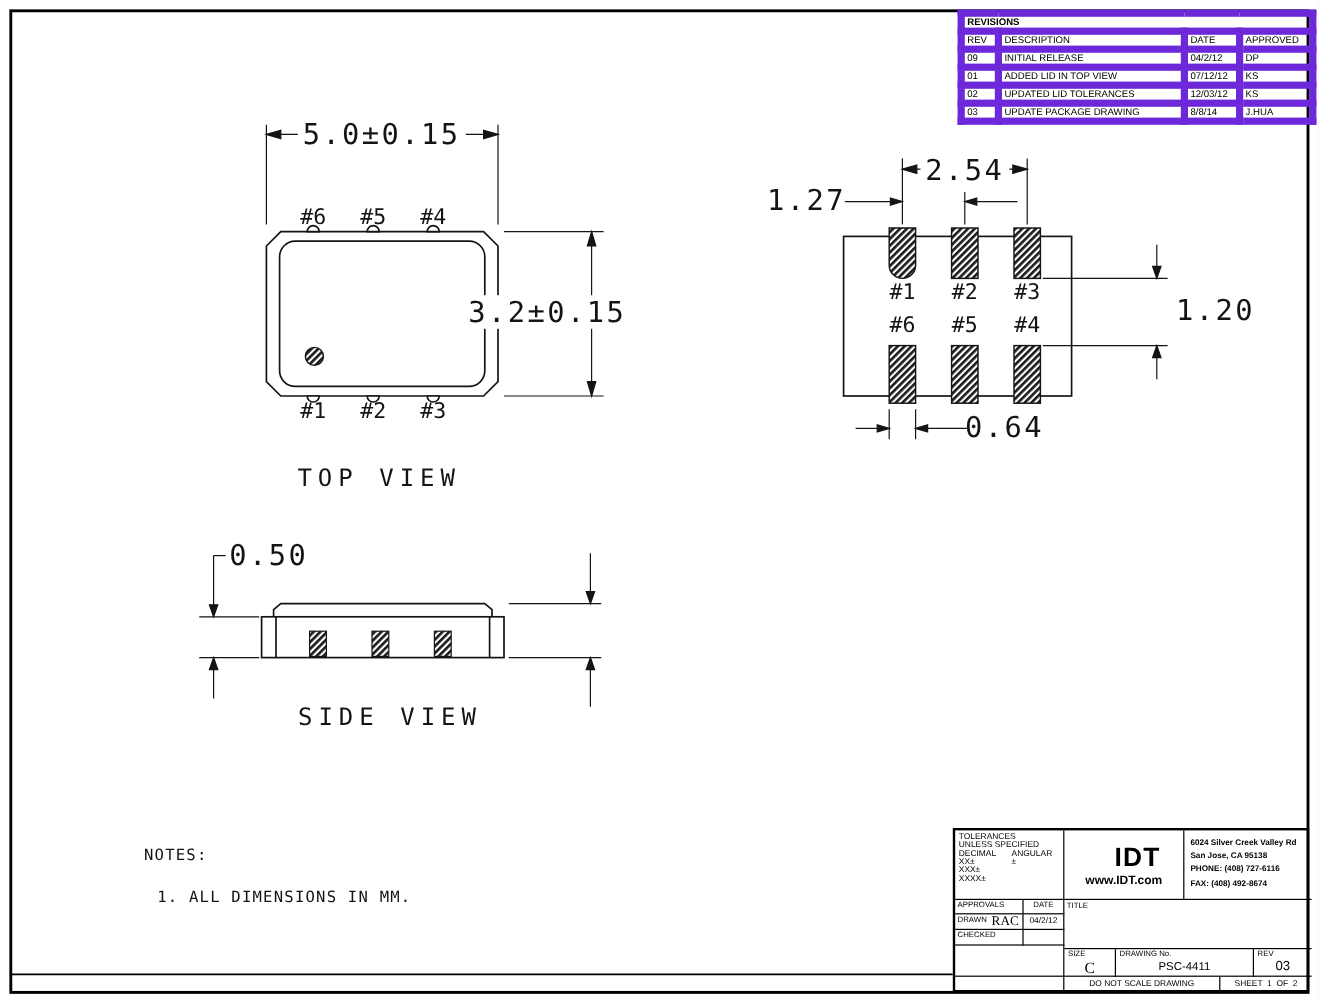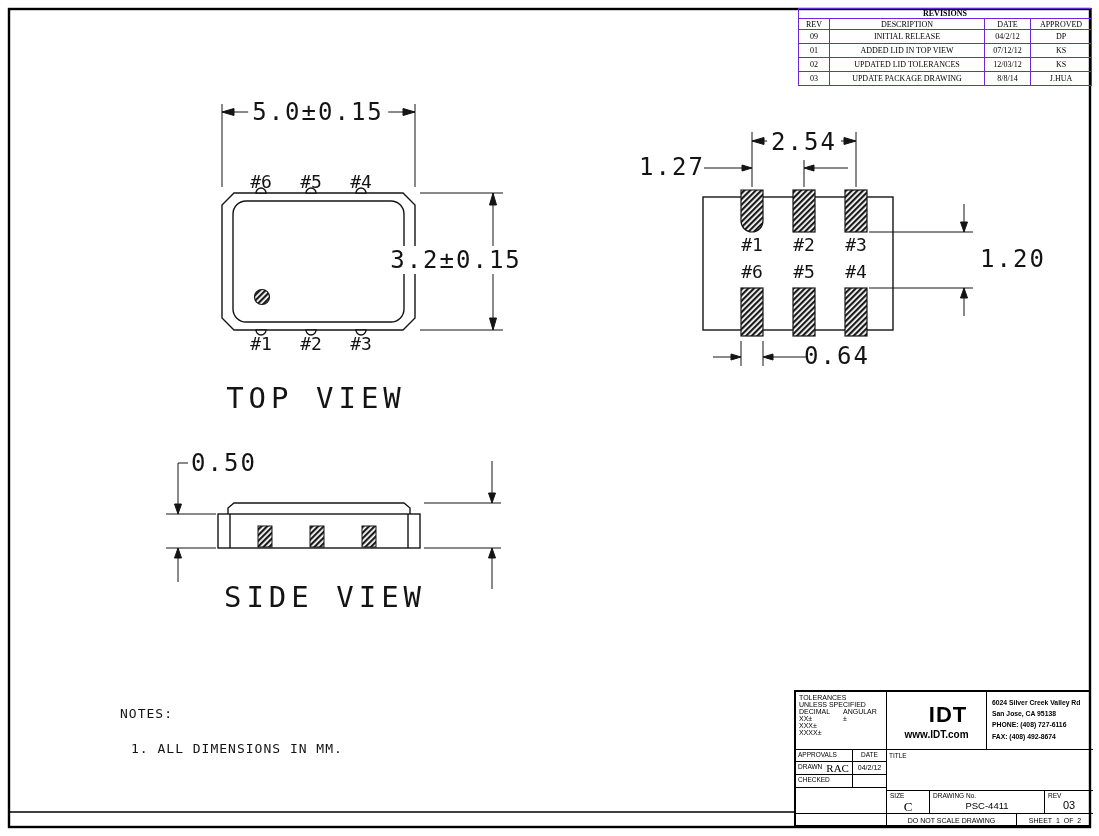--- a/index.html
+++ b/index.html
@@ -7,27 +7,27 @@
   #sheet { position:relative; width:1099px; height:836px; background:#ffffff; overflow:hidden;
            font-family:"Liberation Sans", sans-serif; color:#000; }
   svg { position:absolute; left:0; top:0; }
 
   .cad { font-family:"DejaVu Sans Mono", monospace; color:#141414; }
   .t  { position:absolute; transform:translate(-50%,-50%); white-space:nowrap;text-align:right; }
   .tl { position:absolute; white-space:nowrap; }
   .bg { background:#fff; padding:0 4px; }
   .dim { font-size:24px; letter-spacing:2px; }
   .pin { font-size:18px; }
-  .vtitle { font-size:29px; letter-spacing:5px; }
+  .vtitle { font-size:20px; letter-spacing:5px; }
   .note { font-size:13px; letter-spacing:1px; }
 
   
   .rev-table { position:absolute; left:798px; top:8px; width:293px; border-collapse:collapse;
                font-size:8px; table-layout:fixed; }
-  .rev-table td { border:1px solid #6d28d9; text-align:center; padding:0 2px; height:14px; overflow:hidden;font-family:Liberation Serif, serif; }
+  .rev-table td { border:6px solid #6d28d9; padding:0 2px; height:14px; overflow:hidden; }
   .rev-table tr.rt-title td { font-weight:bold; height:10px; font-size:8px; }
   .rev-table tr.rt-head td { height:11px; }
 
   
   .tb { position:absolute; left:794px; top:690px; width:297px; height:137px; border:2px solid #000; }
   .c { position:absolute; overflow:hidden; }
   .br { border-right:1px solid #000; }
   .bb { border-bottom:1px solid #000; }
   .s65 { font-size:6.5px; }
   .s7  { font-size:7px; }

